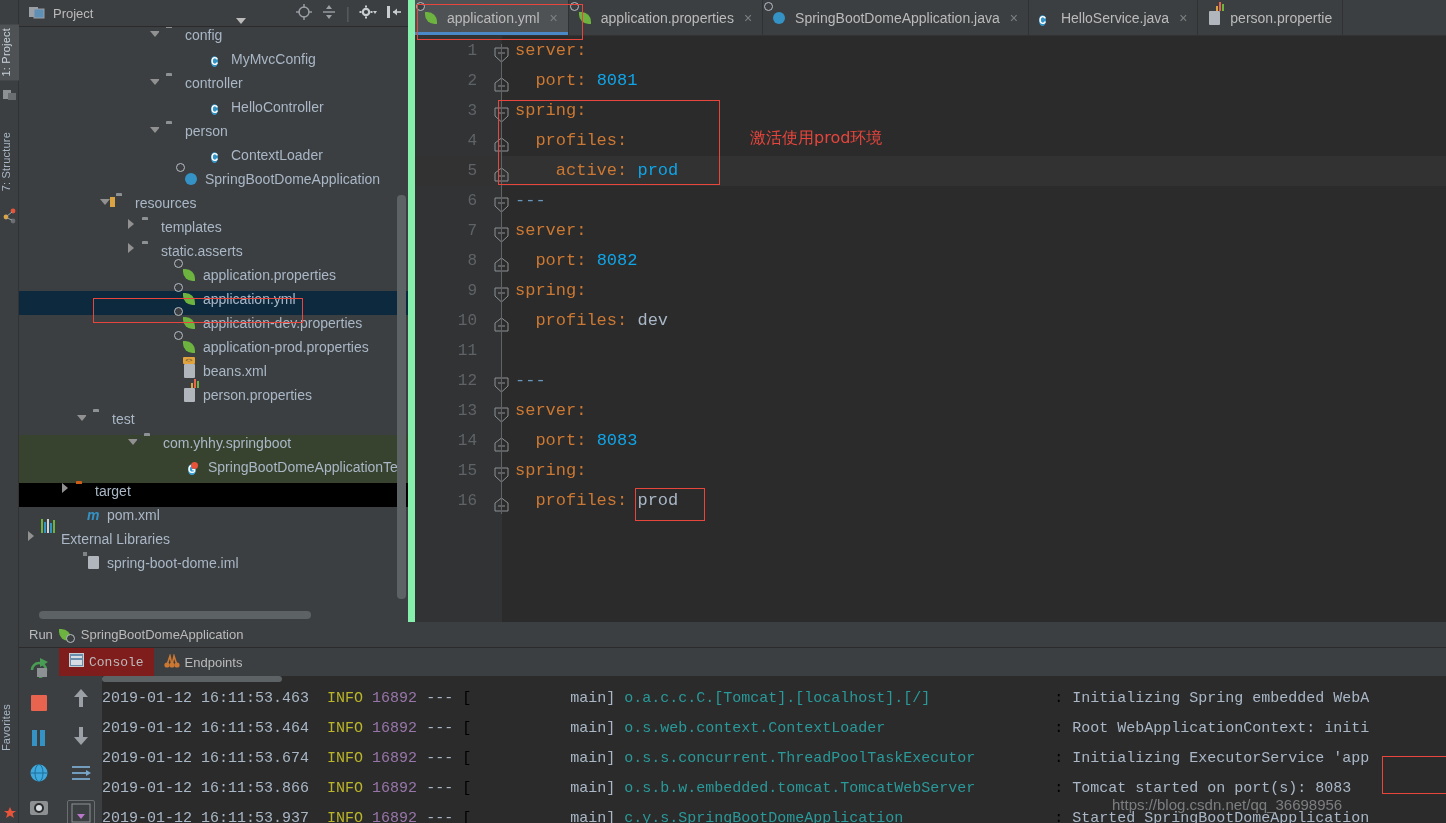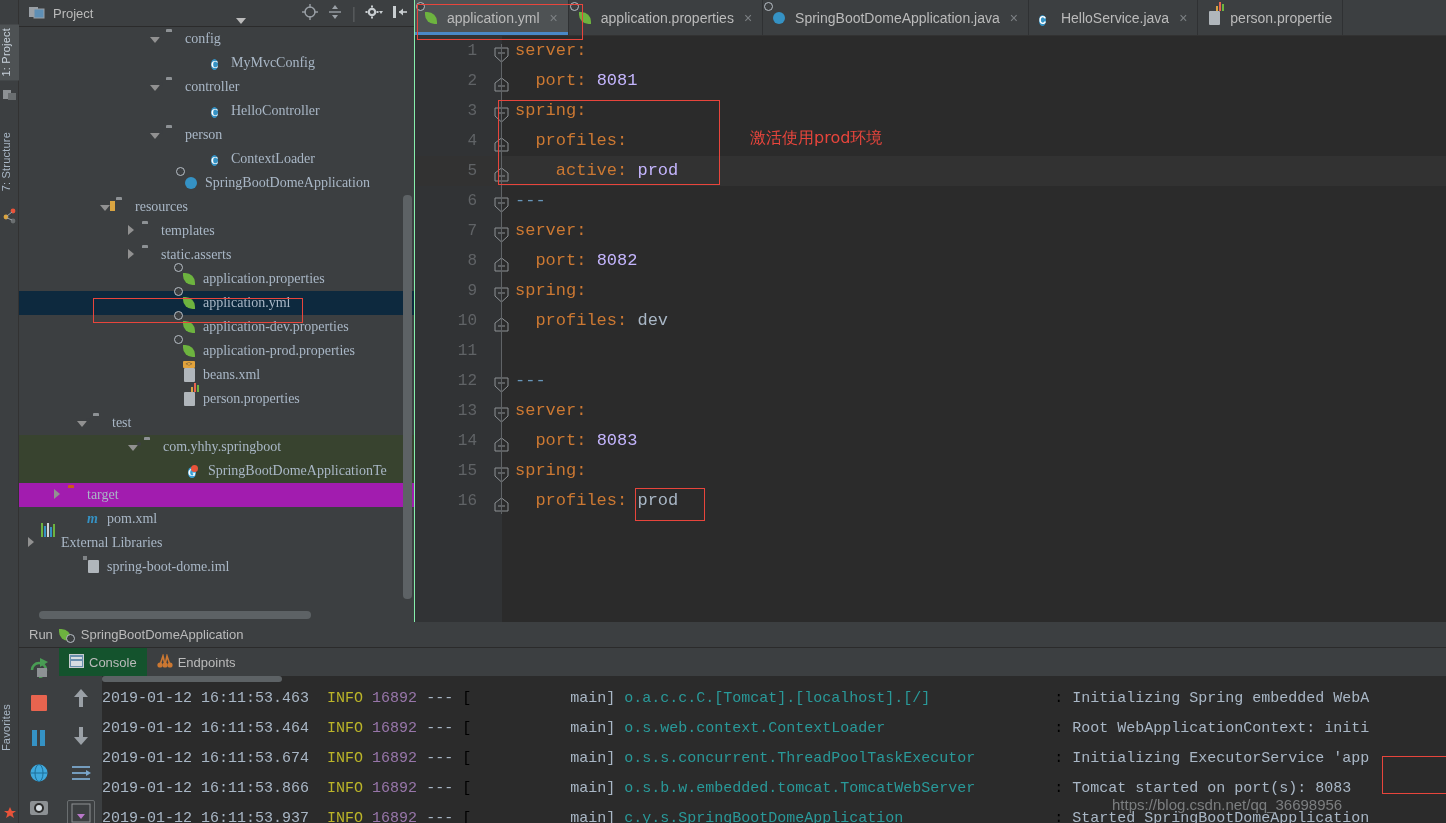--- a/index.html
+++ b/index.html
@@ -20,43 +20,43 @@
     position: absolute; left: 0; width: 19px;
     writing-mode: vertical-rl; transform: rotate(180deg);
     color: #a9b7c6; font-size: 11px; letter-spacing: .2px;
     text-align: center; padding: 4px 0; white-space: nowrap;
   }
   .vtab.active { background: #4e5254; color: #c9d3dd; }
 
   
   .project-panel {
     position: absolute; left: 19px; top: 0; width: 396px; height: 622px;
-    background: #3c3f41; border-right: 1px solid #86efac;
+    background: #3c3f41; border-right: 7px solid #86efac;
   }
   .panel-header {
     position: relative; height: 27px; background: #3c3f41;
     border-bottom: 1px solid #2b2b2b;
     display: flex; align-items: center;
   }
   .panel-title { color: #bbbbbb; font-size: 13px; margin-left: 8px; }
   .panel-header .chev { position: absolute; left: 216px; top: 11px; }
   .hdr-icons { position: absolute; right: 6px; top: 0; height: 27px; display:flex; align-items:center; gap:9px; }
 
   .tree {
     position: absolute; left: 0; top: 27px; right: 0; bottom: 0;
     background: #3c3f41; overflow: hidden;
   }
   .row {
-    position: relative; height: 24px; display: flex; align-items: center;
-    white-space: nowrap; font-size: 14px; color: #a9b7c6; font-family: Liberation Serif, serif;
+    position: relative; height: 24px; display: flex; align-items: flex-start;
+    white-space: nowrap; font-size: 14px; color: #a9b7c6;
   }
   .row .lbl { margin-left: 4px; }
   .row.selected { background: #0d293e; }
   .row.green-bg { background: #38432f; }
-  .row.tan-bg  { background: #a21caf; }
+  .row.tan-bg  { background: #000000; padding-left: 8px; }
   .arrow {
     width: 12px; height: 12px; display:inline-block; position: relative; flex: 0 0 12px;
   }
   .arrow.down::after {
     content: ""; position: absolute; left: 1px; top: 4px;
     border-left: 5px solid transparent; border-right: 5px solid transparent;
     border-top: 6px solid #919191;
   }
   .arrow.right::after {
     content: ""; position: absolute; left: 3px; top: 0px;
@@ -158,21 +158,21 @@
   .ln {
     position:absolute; left:0; width:62px; text-align:right;
     color:#606366; font-family:"Liberation Mono", monospace; font-size:16px;
   }
   .fold-m {
     position:absolute; left:79px; top:8px; width:15px; height:14px;
   }
   .fold-line { position:absolute; left:86px; width:1px; background:#606366; }
   .k { color:#cc7832; }
   .v { color:#a9b7c6; }
-  .n { color:#c4b5fd; }
+  .n { color:#0ea5e9; }
   .dash { color:#6897bb; }
 
   .annot-box {
     position:absolute; border:1.5px solid #e8453c; pointer-events:none;
   }
   .annot-text {
     position:absolute; color:#e8453c; font-size:16px;
     font-family:"DejaVu Sans", sans-serif; white-space:nowrap;
   }
 
@@ -181,21 +181,21 @@
     position:absolute; left:19px; top:622px; right:0; bottom:0; background:#3c3f41;
   }
   .run-header {
     height:26px; display:flex; align-items:center; gap:6px;
     padding-left:10px; color:#bbbbbb; font-size:13px; border-bottom:1px solid #2b2b2b;
   }
   .run-tabs { position:absolute; left:40px; top:26px; height:28px; display:flex; align-items:stretch; }
   .run-tab {
     display:flex; align-items:center; gap:5px; padding:0 10px; font-size:13px; color:#bbbbbb;
   }
-  .run-tab.active { background:#14532d; }
+  .run-tab.active { background:#7f1d1d;font-family:Liberation Mono, monospace; }
   .run-sidebar {
     position:absolute; left:0; top:26px; width:40px; bottom:0; background:#3c3f41;
     display:flex; flex-direction:column; align-items:center; gap:11px; padding-top:10px;
   }
   .run-sidebar2 {
     position:absolute; left:41px; top:54px; width:42px; bottom:0; background:#3c3f41;
     display:flex; flex-direction:column; align-items:center; gap:14px; padding-top:12px;
   }
   .console {
     position:absolute; left:83px; top:54px; right:0; bottom:0; background:#2b2b2b;

